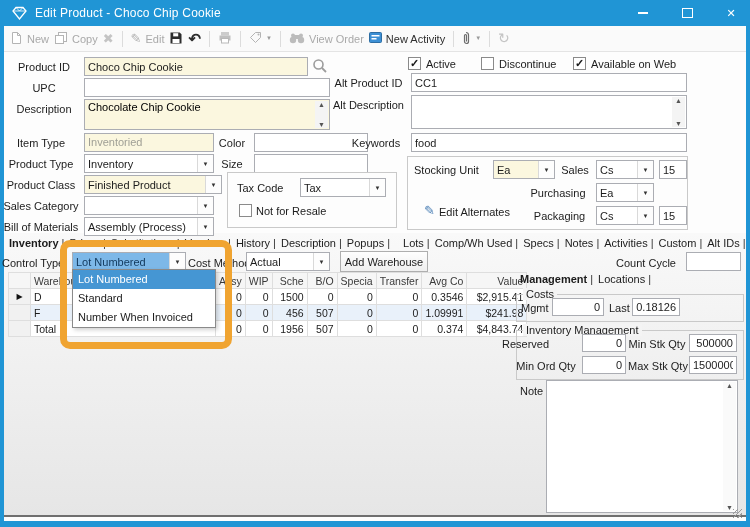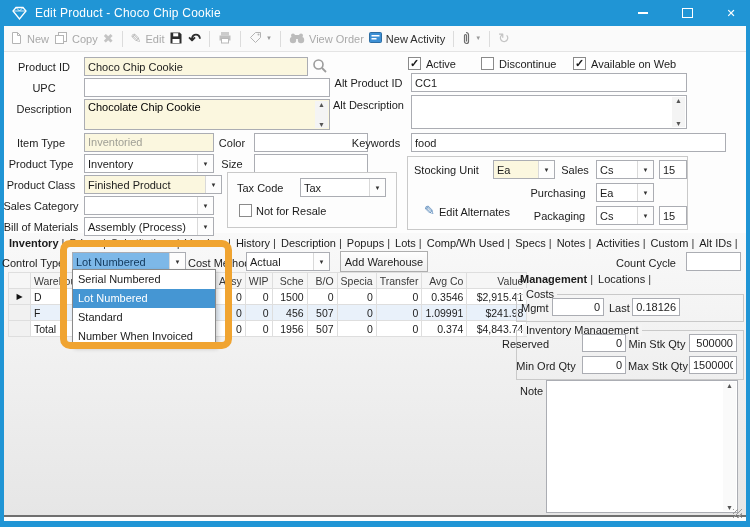--- a/index.html
+++ b/index.html
@@ -50,21 +50,21 @@
   .cblab{position:absolute;font-size:11px;white-space:nowrap;}
   .grp{position:absolute;border:1px solid #c9c9c9;box-sizing:border-box;}
   .legend{position:absolute;font-size:11px;padding:0 3px;background:#f4f4f4;white-space:nowrap;}
   .btn-std{position:absolute;box-sizing:border-box;border:1px solid #aeaeae;background:linear-gradient(#fefefe,#efefef);
            font-size:11px;display:flex;align-items:center;justify-content:center;}
   
   .tabs{position:absolute;left:8px;top:237px;display:flex;align-items:center;font-size:11px;white-space:nowrap;}
   .tab{padding:0 1px;}
   .tab::after{content:"|";margin:0 3px;color:#333;font-weight:normal;}
   .tab.active{font-weight:bold;}
-  .tab.gap{}
+  .tab.gap{margin-left:8px;}
   .mtabs{position:absolute;left:519px;top:273px;display:flex;font-size:11px;}
   
   table.grid{position:absolute;left:8px;top:272px;border-collapse:collapse;font-size:10.5px;
              background:#fff;table-layout:fixed;border:1px solid #c6c6c6;}
   .grid th,.grid td{border:1px solid #dedede;height:15px;padding:0 3px;overflow:hidden;white-space:nowrap;font-weight:normal;}
   .grid th{background:#f6f6f6;color:#3a3a3a;}
   .grid td.sel{background:#f1f1f1;text-align:center;padding:0;font-size:8px;color:#111;}
   .grid .num{text-align:right;}
   .grid tr.alt td{background:#e9f1fa;}
   .grid tr.alt td.sel{background:#f1f1f1;}
@@ -264,21 +264,21 @@
   <div class="grp" style="left:227px;top:172px;width:170px;height:56px;background:#fdfdfd;"></div>
   <span class="lab left" style="left:237px;top:182px;">Tax Code</span>
   <span class="combo" style="left:300px;top:178px;width:86px;">
     <span class="txt">Tax</span>
       <span class="cbtn">▼</span>
   </span>
   <span class="cb" style="left:239px;top:204px;"></span>
   <span class="cblab" style="left:256px;top:205px;">Not for Resale</span>
 
   <span class="lab" style="left:345px;top:137px;width:62px;">Keywords</span>
-  <input class="inp" style="left: 411px; top: 133px; width: 315px;" value="food">
+  <input class="inp" style="left: 411px; top: 133px; width: 276px;" value="food">
 
   <div class="grp" style="left:407px;top:156px;width:281px;height:74px;background:#fdfdfd;"></div>
   <span class="lab left" style="left:414px;top:164px;">Stocking Unit</span>
   <span class="combo" style="left:493px;top:160px;width:62px;">
     <span class="txt cream">Ea</span>
       <span class="cbtn">▼</span>
   </span>
   <span class="lab" style="left:558px;top:164px;width:34px;">Sales</span>
   <span class="combo" style="left:596px;top:160px;width:58px;">
     <span class="txt">Cs</span>
@@ -391,21 +391,20 @@
       <td class="num">507</td>
       <td class="num">0</td>
       <td class="num">0</td>
       <td class="num">0.374</td>
       <td class="num">$4,843.74</td>
     </tr>
   </tbody>
     </table>
 
   <div class="ddpanel">
-    <div class="dditem">Serial Numbered</div>
     <div class="dditem selected">Lot Numbered</div>
     <div class="dditem">Standard</div>
     <div class="dditem">Number When Invoiced</div>
   </div>
 
   <div class="hibox"></div>
 
   <div class="mtabs">
     <span class="tab active">Management</span>
     <span class="tab">Locations</span>

